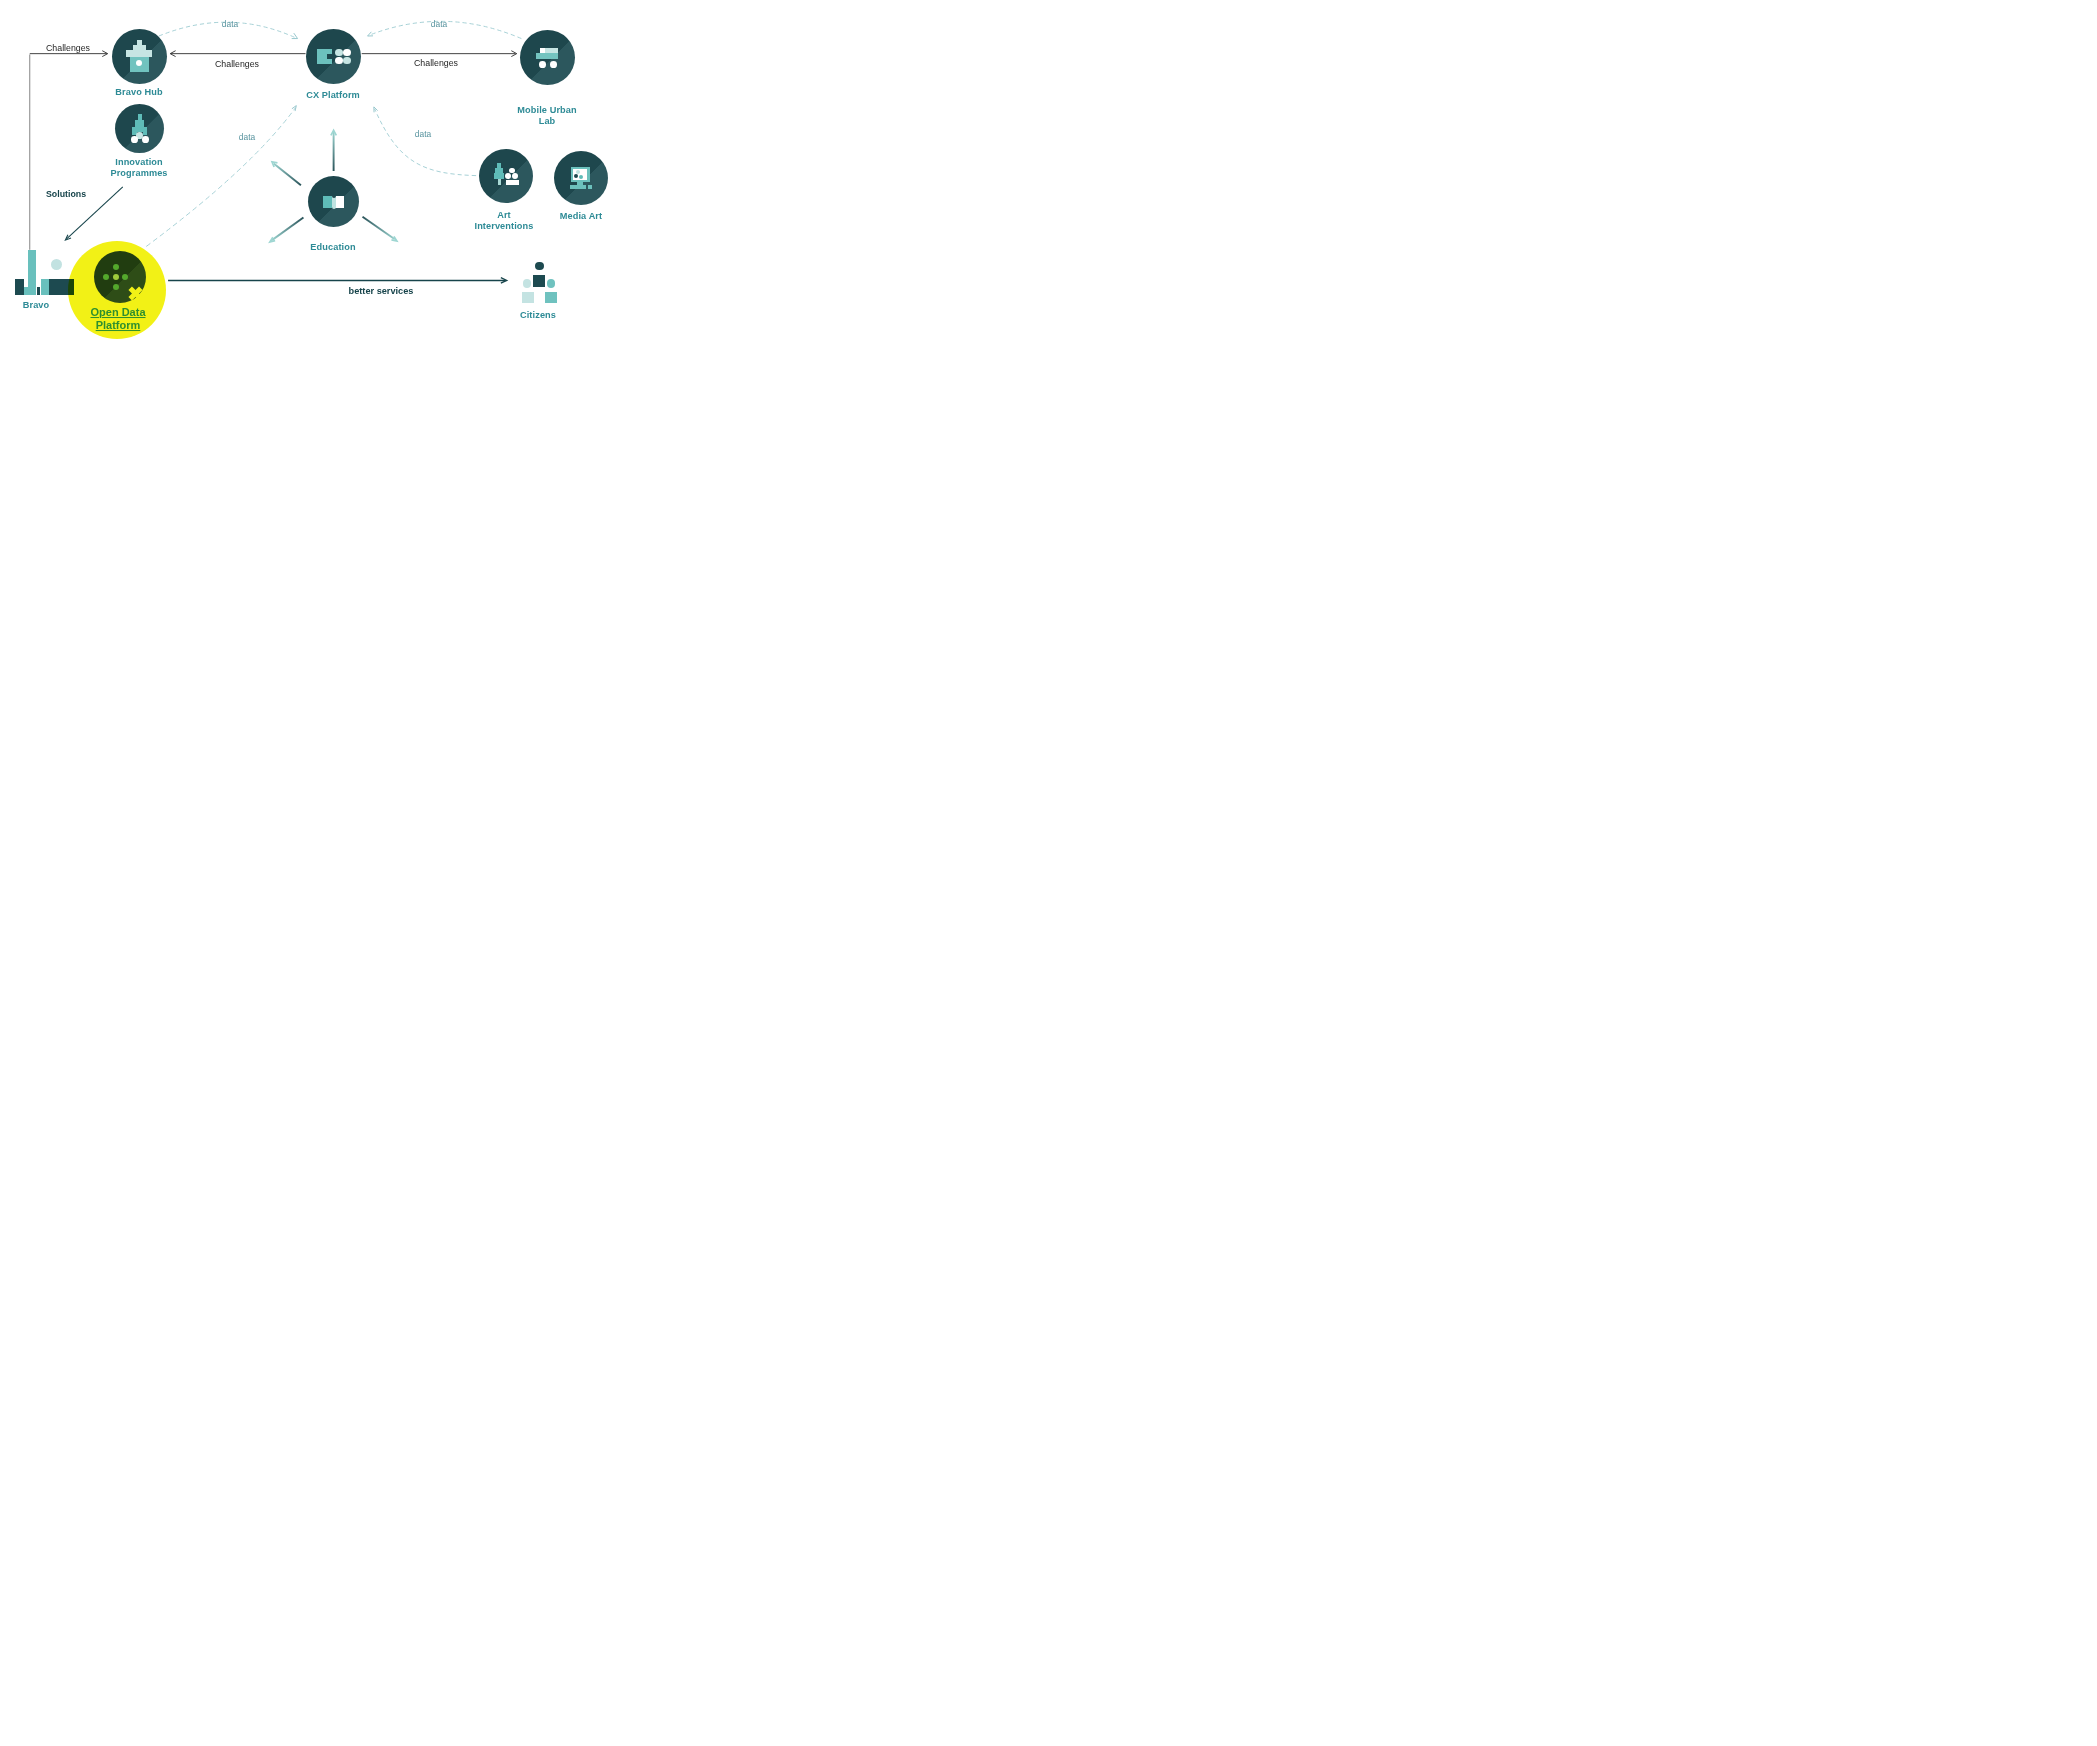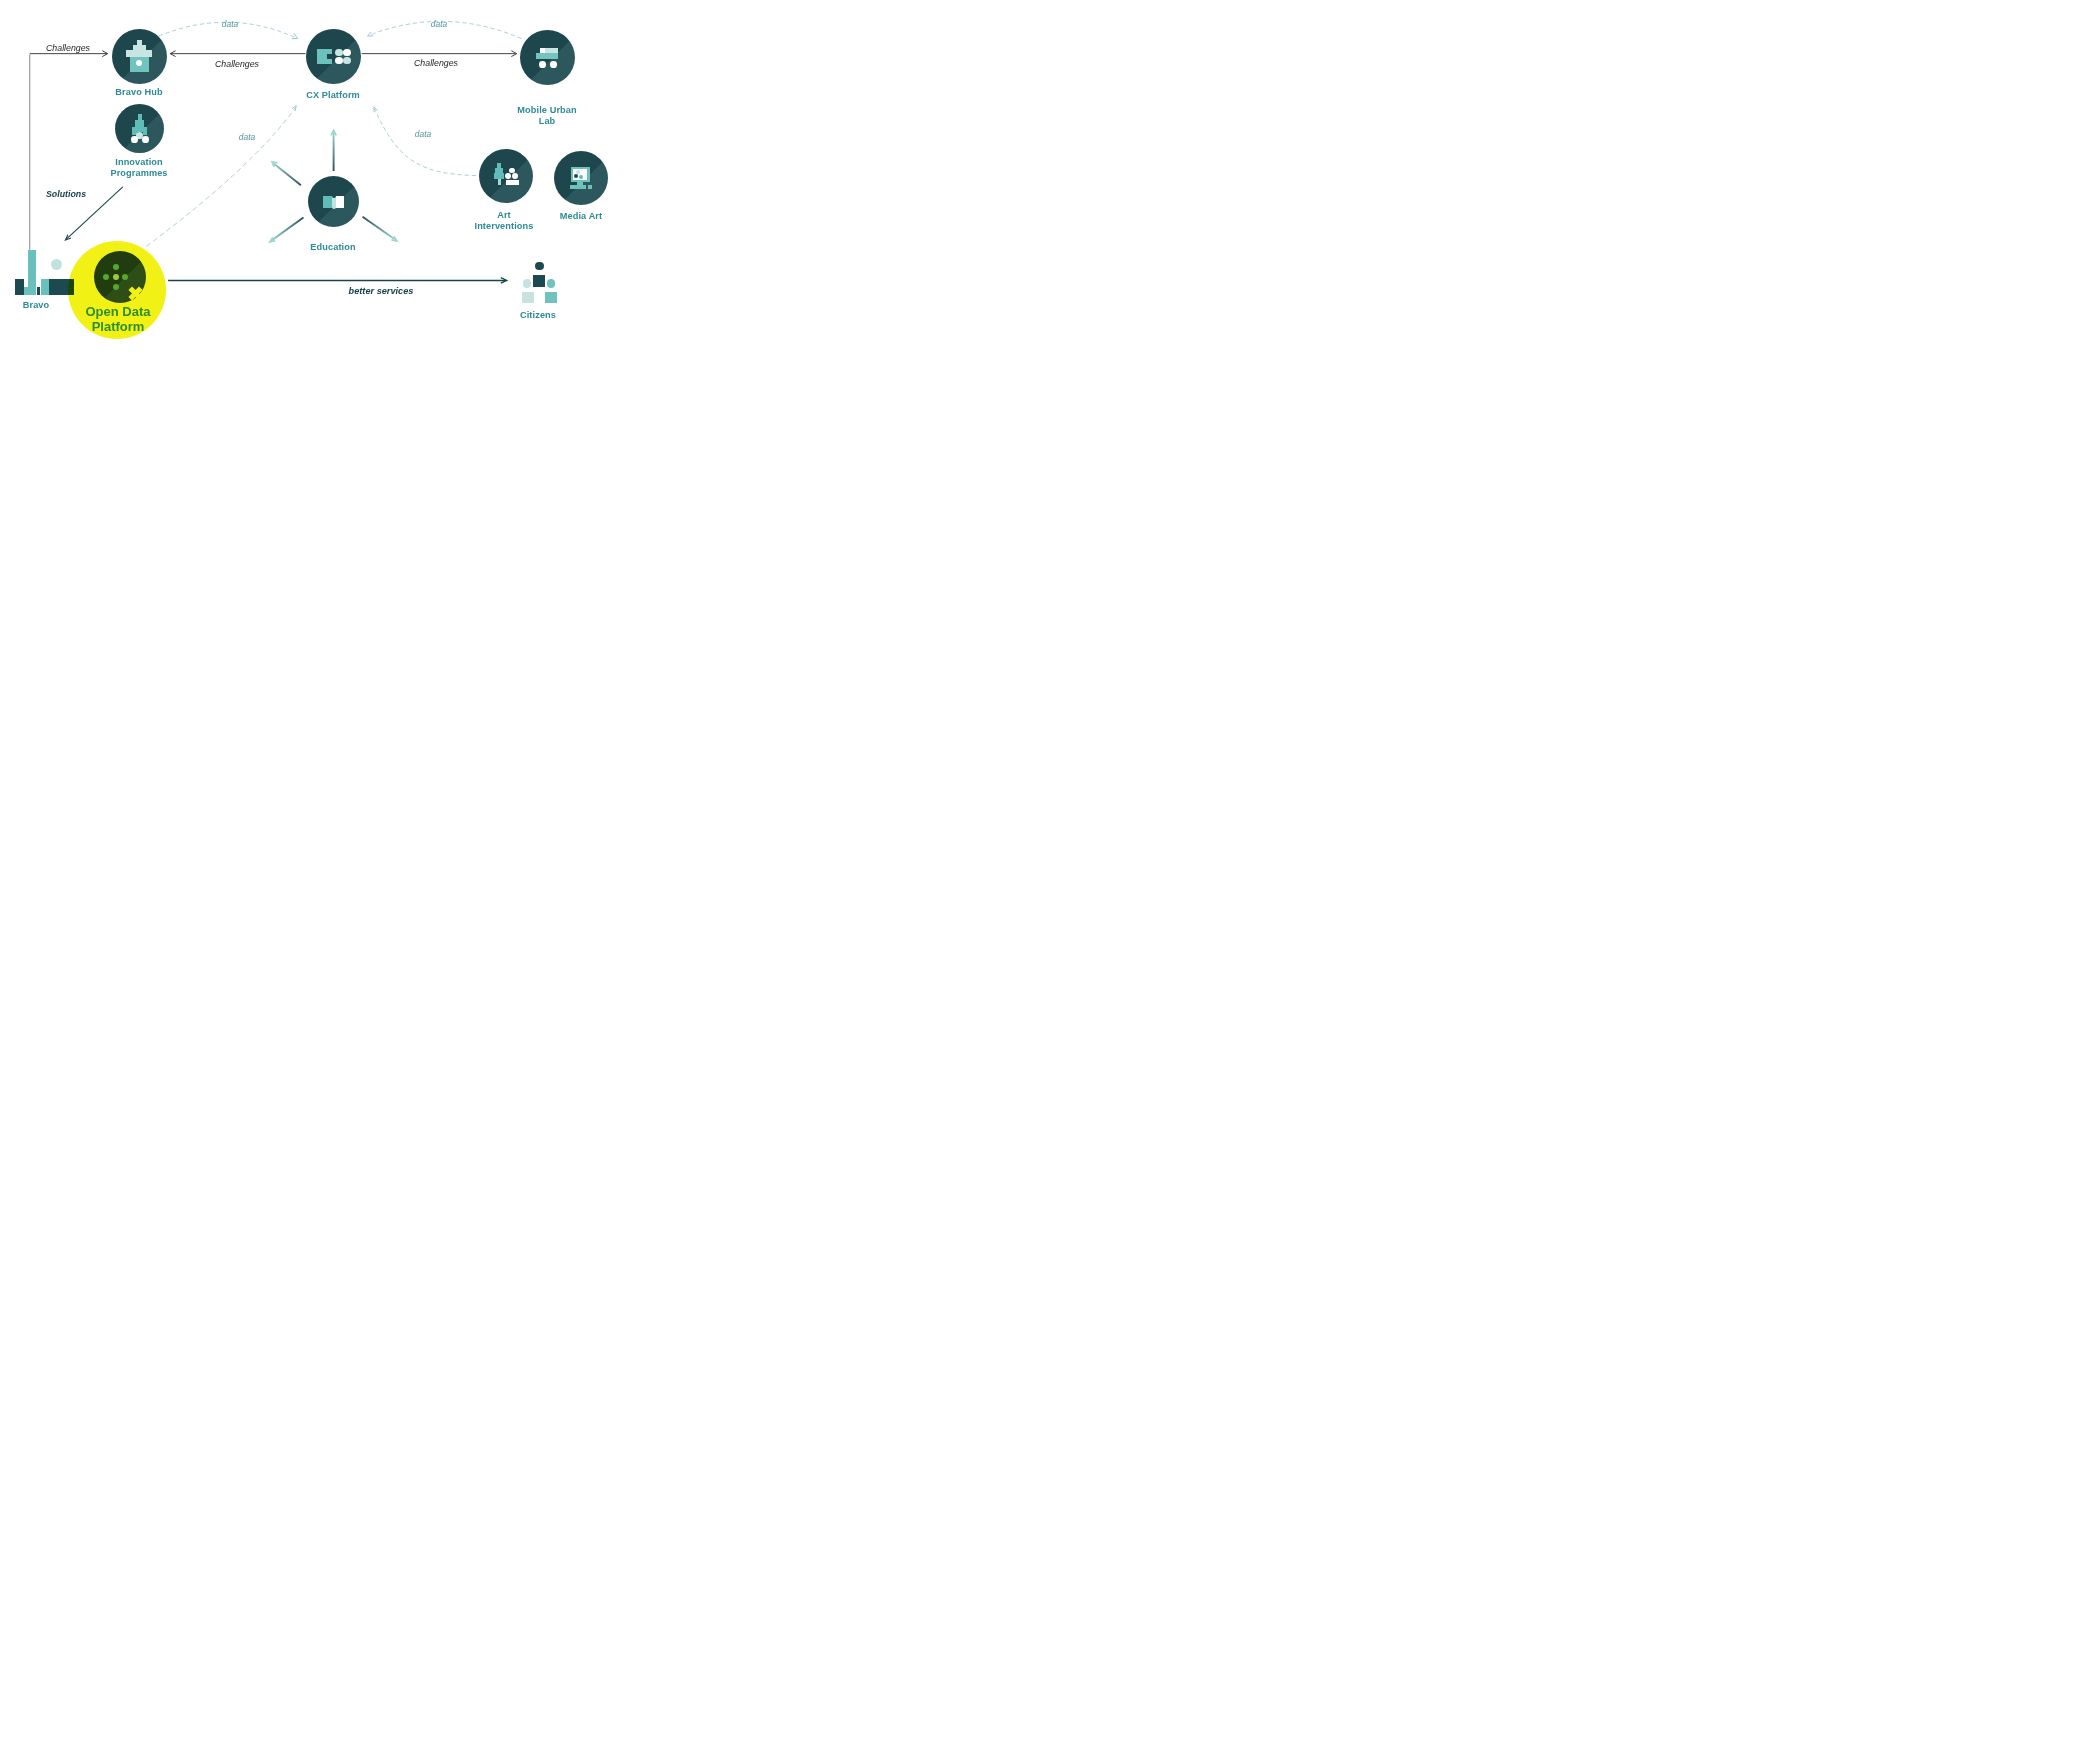--- a/index.html
+++ b/index.html
@@ -8,26 +8,26 @@
   svg{position:absolute;left:0;top:0;}
   .abs{position:absolute;}
   .circle{position:absolute;border-radius:50%;}
   .node-dark{background:linear-gradient(135deg,#1e474d 55%,#2c575d 55.4%);}
   .odp-green{background:linear-gradient(135deg,#213d10 55%,#2e4d17 55.4%);}
   .ic{position:absolute;}
   .rc{border-radius:50%;}
   .lbl{position:absolute;transform:translate(-50%,-50%);white-space:pre-line;
        text-align:center;line-height:1.18;}
   .node-lbl{font-weight:bold;font-size:9.2px;color:#2e8b96;letter-spacing:0.1px;}
-  .edge-lbl{font-style:italic;font-size:8.8px;}
+  .edge-lbl{font-size:8.8px;}
   .edge-black{color:#1f1f1f;}
   .edge-dark{color:#17444b;font-weight:600;}
   .edge-bold{color:#17444b;font-weight:bold;font-size:9.2px;}
   .edge-data{color:#57939e;font-size:8.4px;}
-  .odp-lbl{font-weight:bold;font-size:13px;color:#2d8f2f;}
+  .odp-lbl{font-weight:bold;font-size:11px;color:#2d8f2f;text-decoration:underline;}
   .blend{mix-blend-mode:multiply;}
 </style>
 </head>
 <body>
 
 <div id="stage">
 
   <svg width="658" height="342" viewBox="0 0 1568 816">
     <defs>
       <linearGradient id="g-up" gradientUnits="userSpaceOnUse" x1="795" y1="408" x2="795" y2="313">

